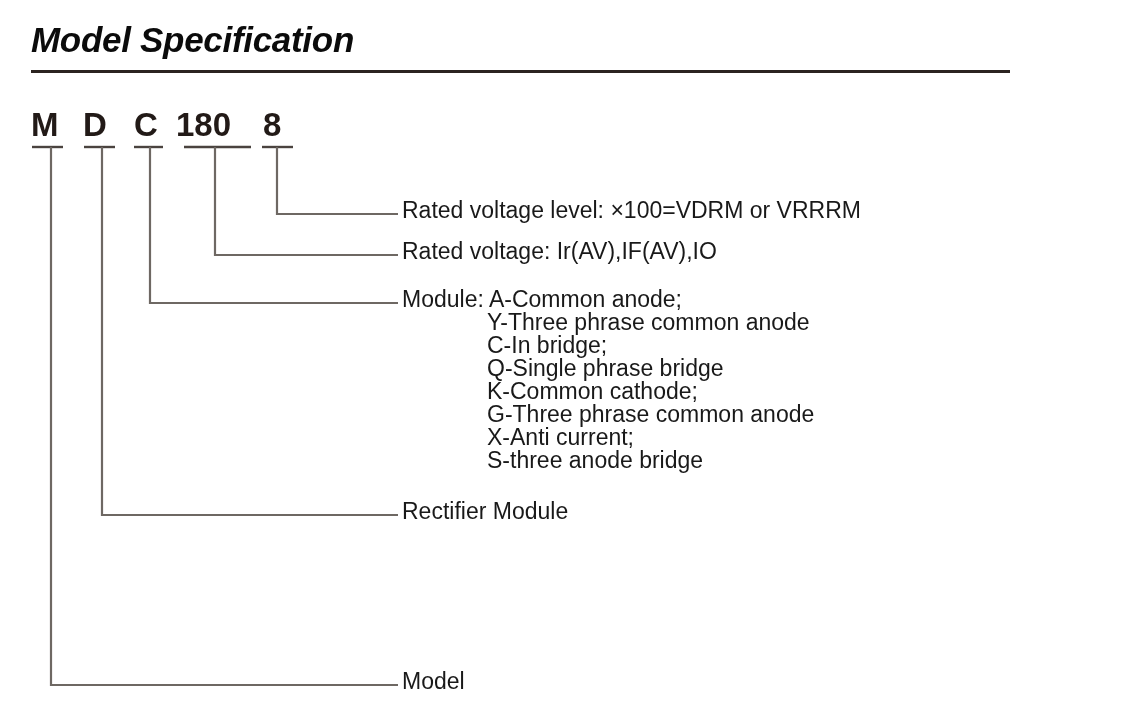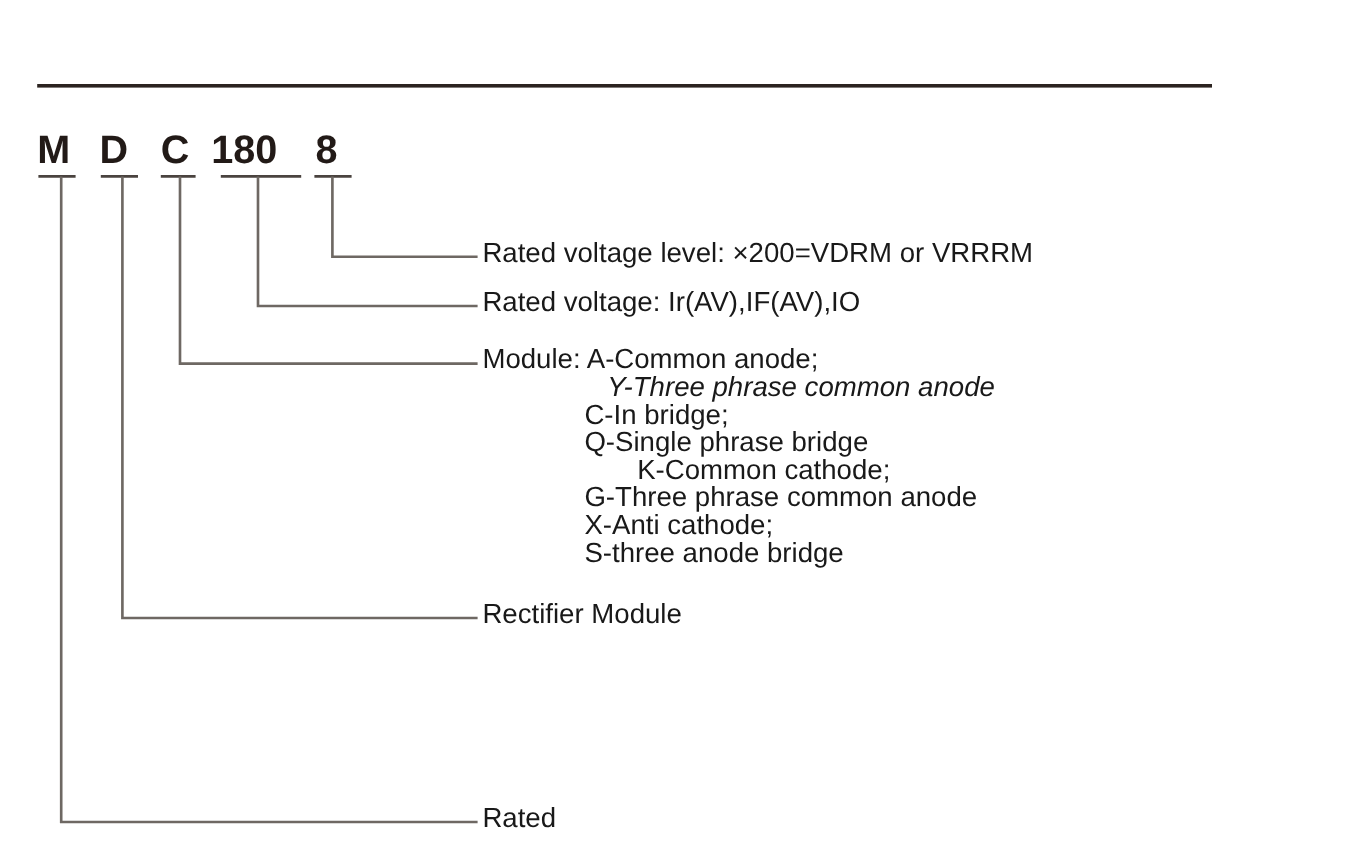--- a/index.html
+++ b/index.html
@@ -88,20 +88,21 @@
     line-height: 1;
     color: #191919;
     white-space: nowrap;
   }
 </style>
 </head>
 <body>
 
 <div id="page">
 
+  <div class="page-title">Model Specification</div>
 
   <div class="title-rule"></div>
 
   <div id="code-layer">
       <div class="code-char" style="left: 31px; top: 108px;">M</div>
       <div class="code-char" style="left: 83px; top: 108px;">D</div>
       <div class="code-char" style="left: 134px; top: 108px;">C</div>
       <div class="code-char" style="left: 176px; top: 108px;">180</div>
       <div class="code-char" style="left: 263px; top: 108px;">8</div>
     </div>
@@ -113,30 +114,30 @@
       <line x1="184" y1="147" x2="251" y2="147" class="tick-line"></line>
       <line x1="262" y1="147" x2="293" y2="147" class="tick-line"></line>
       <path d="M 277 147 L 277 214 L 398 214" class="leader-path"></path>
       <path d="M 215 147 L 215 255 L 398 255" class="leader-path"></path>
       <path d="M 150 147 L 150 303 L 398 303" class="leader-path"></path>
       <path d="M 102 147 L 102 515 L 398 515" class="leader-path"></path>
       <path d="M 51 147 L 51 685 L 398 685" class="leader-path"></path>
     </svg>
 
   <div id="callout-layer">
-      <div class="desc" style="left: 402px; top: 199px;">Rated voltage level: ×200=VDRM or VRRRM</div>
+      <div class="desc" style="left: 402px; top: 199px;">Rated voltage level: ×100=VDRM or VRRRM</div>
       <div class="desc" style="left: 402px; top: 240px;">Rated voltage: Ir(AV),IF(AV),IO</div>
       <div class="desc" style="left: 402px; top: 288px;">Module: A-Common anode;</div>
       <div class="desc" style="left: 402px; top: 500px;">Rectifier Module</div>
-      <div class="desc" style="left: 402px; top: 670px;">Rated</div>
+      <div class="desc" style="left: 402px; top: 670px;">Model</div>
     </div>
 
   <div id="circuit-options-layer">
-      <div class="desc-sub" style="left: 506px; top: 311px; font-style: italic;">Y-Three phrase common anode</div>
+      <div class="desc-sub" style="left: 487px; top: 311px;">Y-Three phrase common anode</div>
       <div class="desc-sub" style="left: 487px; top: 334px;">C-In bridge;</div>
       <div class="desc-sub" style="left: 487px; top: 357px;">Q-Single phrase bridge</div>
-      <div class="desc-sub" style="left: 487px; top: 380px; margin-left: 44px;">K-Common cathode;</div>
+      <div class="desc-sub" style="left: 487px; top: 380px;">K-Common cathode;</div>
       <div class="desc-sub" style="left: 487px; top: 403px;">G-Three phrase common anode</div>
-      <div class="desc-sub" style="left: 487px; top: 426px;">X-Anti cathode;</div>
+      <div class="desc-sub" style="left: 487px; top: 426px;">X-Anti current;</div>
       <div class="desc-sub" style="left: 487px; top: 449px;">S-three anode bridge</div>
     </div>
 
 </div>
 
 </body></html>

